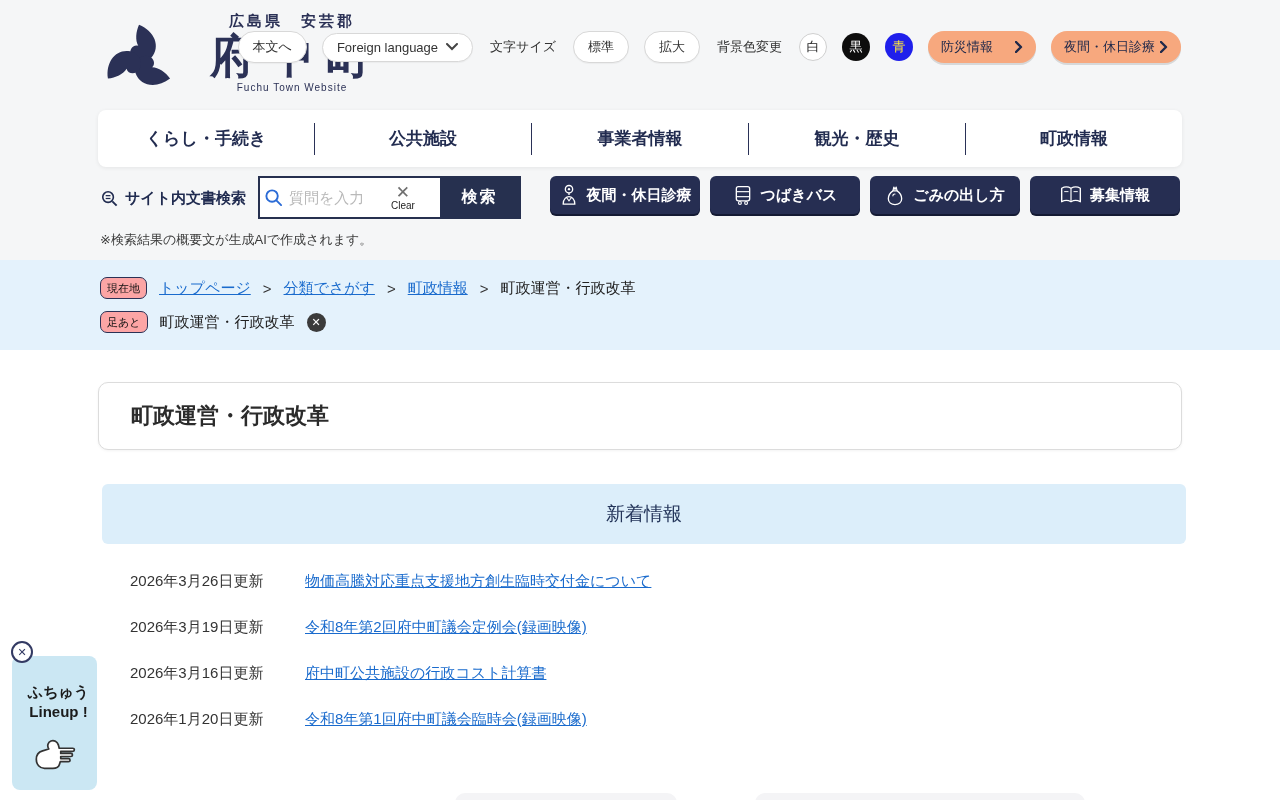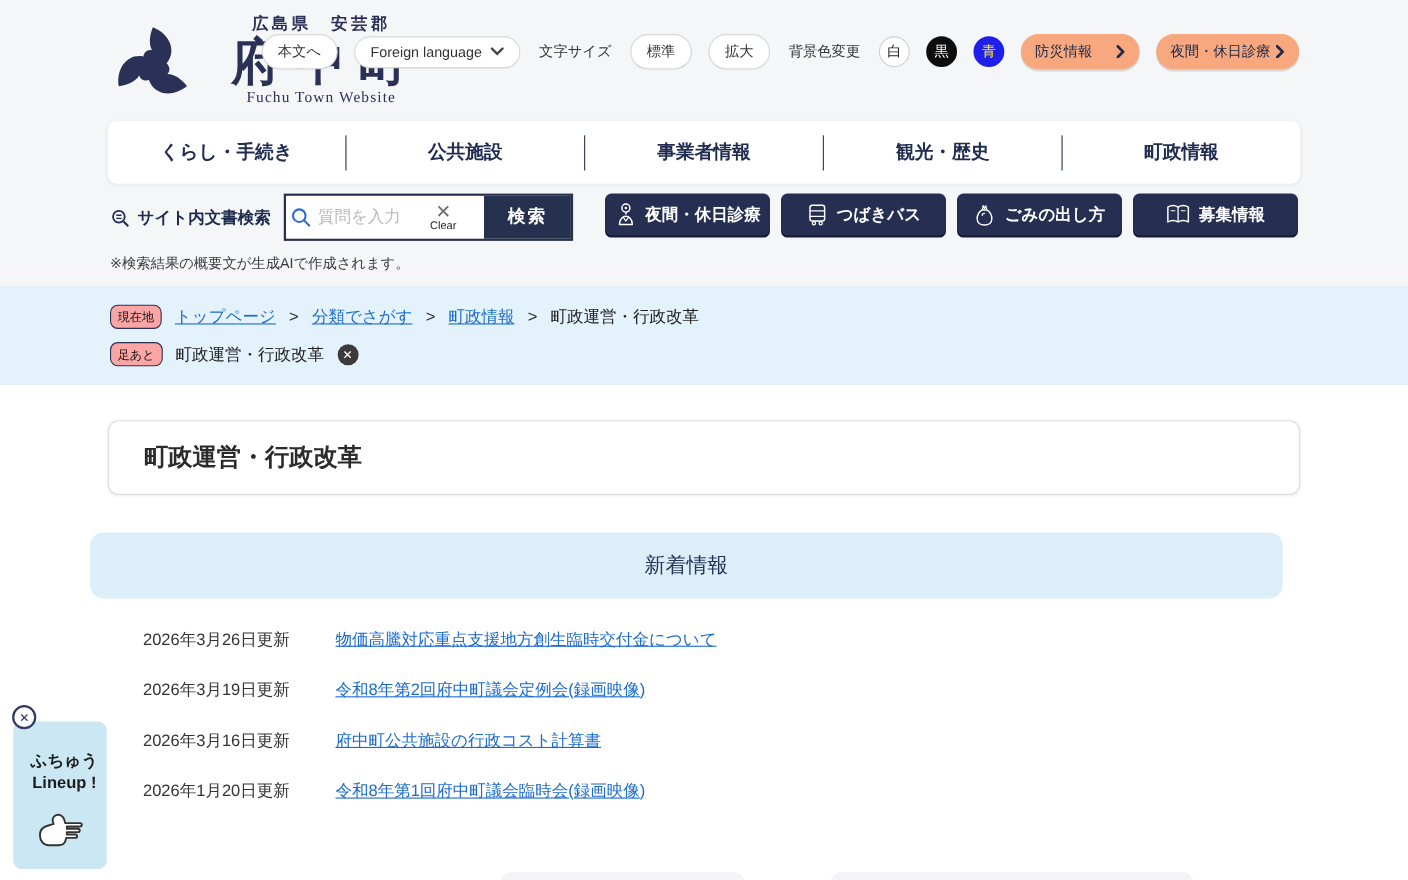--- a/index.html
+++ b/index.html
@@ -9,21 +9,21 @@
 
   
   .header-bg { position:absolute; left:0; top:0; width:1280px; height:260px; background:#f5f6f7; }
   .band { position:absolute; left:0; top:260px; width:1280px; height:90px; background:#e4f2fc; }
 
   .logo { position:absolute; left:100px; top:12px; display:flex; align-items:flex-start; gap:22px; }
   .logo-mark { width:78px; height:82px; margin-top:6px; }
   .logo-text { display:flex; flex-direction:column; align-items:center; color:#2b3156; }
   .logo-region { font-size:15px; letter-spacing:3px; margin-bottom:1px; font-weight:bold; }
   .logo-town { font-size:46px; font-weight:bold; letter-spacing:12px; line-height:1.05; margin-left:10px; }
-  .logo-sub { font-family:Liberation Serif, serif; font-size:14px; letter-spacing:1px; margin-top:2px; }
+  .logo-sub { font-family:Liberation Sans, sans-serif; font-size:10px; letter-spacing:1px; margin-top:2px; }
 
   .utility { position:absolute; top:31px; right:99px; display:flex; align-items:center; gap:15px; font-size:13px; color:#333; }
   .pill { background:#fff; border:1px solid #d8d8d8; border-radius:16px; padding:6px 14px; color:#333; display:flex; align-items:center; gap:8px; box-shadow:0 1px 1px rgba(0,0,0,.04); cursor:pointer; white-space:nowrap; }
   .u-label { color:#333; margin:0 2px; white-space:nowrap; }
   .circ { width:28px; height:28px; border-radius:50%; display:flex; align-items:center; justify-content:center; font-size:13px; cursor:pointer; }
   .circ-white { background:#fff; border:1px solid #cfcfcf; color:#222; }
   .circ-black { background:#0d0d0d; color:#fff; }
   .circ-blue  { background:#1f1feb; color:#ffe83a; }
   .opill { background:#f7a87e; border-radius:17px; padding:7px 13px; color:#20294a; font-weight:normal; display:flex; align-items:center; justify-content:space-between; cursor:pointer; box-shadow:0 2px 0 rgba(0,0,0,.12); }
   .opill-1 { min-width:108px; }
@@ -55,21 +55,21 @@
   .bc-row2 { top:311px; }
   .badge { border:1.5px solid #2b3155; border-radius:7px; background:#fca5a5; font-size:11px; padding:2.5px 6px; color:#111; white-space:nowrap; }
   .bc-link { color:#1a6bcd; text-decoration:underline; cursor:pointer; }
   .bc-sep { color:#333; }
   .close-dot { width:19px; height:19px; border-radius:50%; background:#3b3b3b; color:#fff; font-size:11px; font-weight:bold; display:flex; align-items:center; justify-content:center; cursor:pointer; }
 
   
   .title-box { position:absolute; left:98px; top:382px; width:1084px; height:68px; background:#fff; border:1px solid #dcdcdc; border-radius:10px; box-shadow:0 1px 3px rgba(0,0,0,.05); display:flex; align-items:center; padding-left:32px; }
   .title-box h1 { font-size:22px; color:#2b2b2b; font-weight:bold; }
 
-  .news-head { position:absolute; left:82px; top:484px; width:1084px; height:60px; background:#dceefa; border-radius:12px; display:flex; align-items:center; justify-content:center; font-size:19px; color:#24355a; }
+  .news-head { position:absolute; left:102px; top:484px; width:1084px; height:60px; background:#dceefa; border-radius:6px; display:flex; align-items:center; justify-content:center; font-size:19px; color:#24355a; }
   .news-list { position:absolute; left:98px; top:558px; width:1084px; }
   .news-row { height:46px; display:flex; align-items:center; }
   .news-date { margin-left:32px; width:175px; font-size:15px; color:#333; }
   .news-link { font-size:15px; color:#1a6bcd; text-decoration:underline; cursor:pointer; }
 
   
   .lineup-box { position:absolute; left:12px; top:656px; width:85px; height:134px; background:#cbe7f3; border-radius:8px; text-align:center; }
   .lineup-t { margin-top:26px; font-size:15px; font-weight:bold; color:#1b1b1b; line-height:1.3;margin-left:8px; }
   .lineup-hand { margin-top:14px; }
   .lineup-close { position:absolute; left:11px; top:641px; width:22px; height:22px; border-radius:50%; background:#fff; border:2px solid #333a63; color:#333a63; font-weight:bold; font-size:11px; display:flex; align-items:center; justify-content:center; cursor:pointer; }

